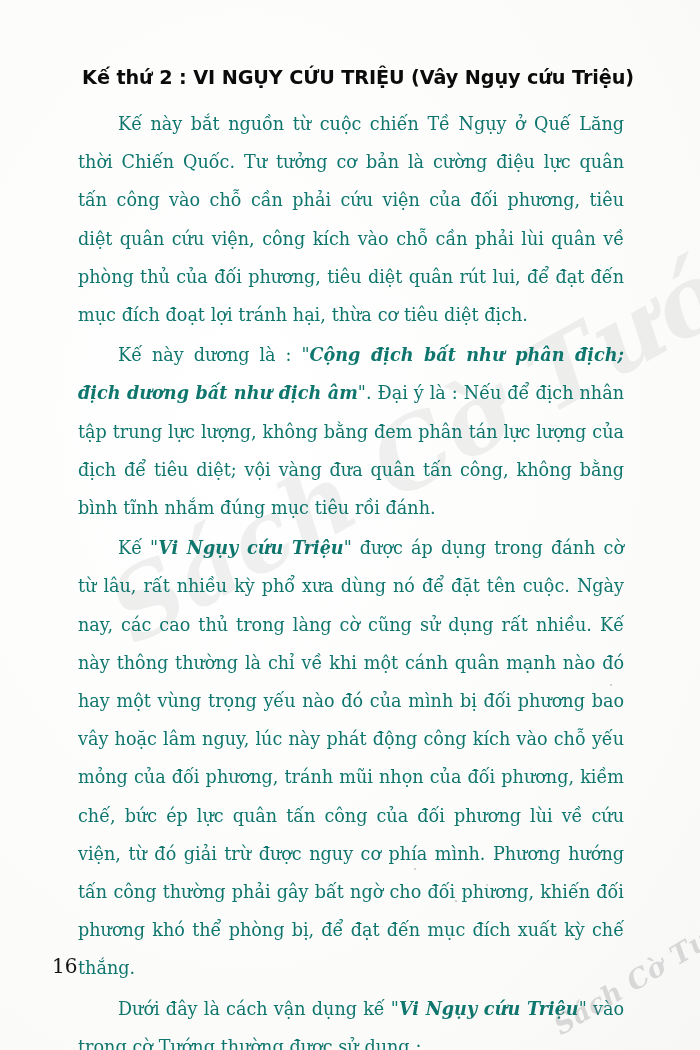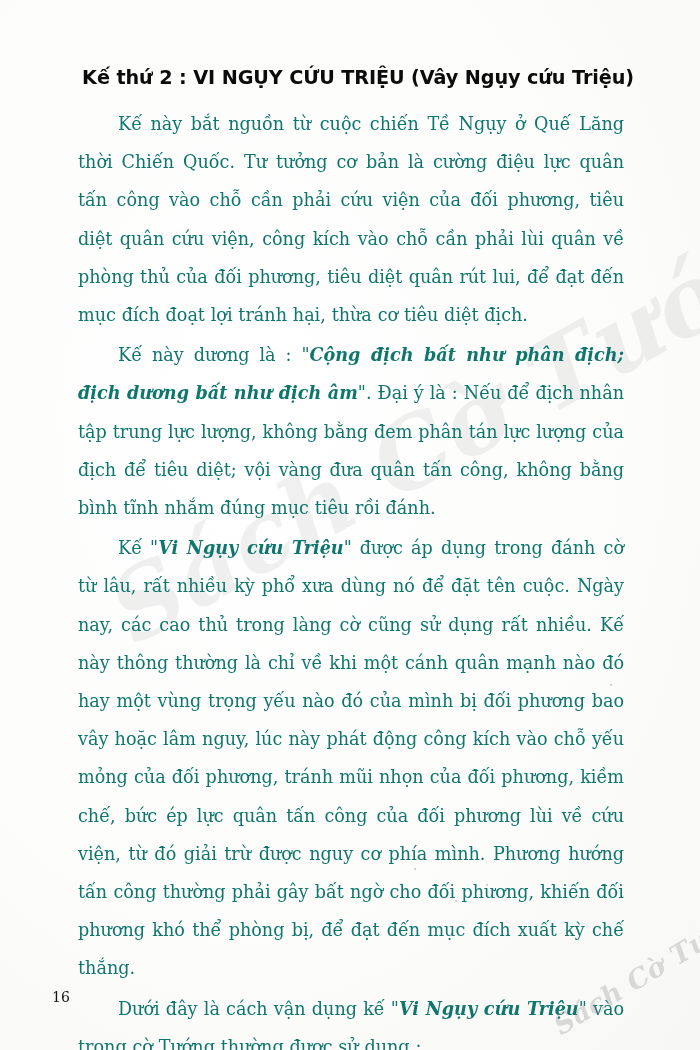--- a/index.html
+++ b/index.html
@@ -70,22 +70,22 @@
     text-indent: 40px;
   }
   .subhead .u {
     text-decoration: underline;
     text-underline-offset: 2px;
   }
 
   .folio {
     position: absolute;
     left: 52px;
-    top: 989px;
-    font-size: 14px;
+    top: 954px;
+    font-size: 20px;
     color: #141414;
     font-family: "DejaVu Serif", "Liberation Serif", serif;
   }
 
   
   .wm {
     position: absolute;
     font-family: "DejaVu Serif", "Liberation Serif", serif;
     font-style: italic;
     font-weight: bold;

